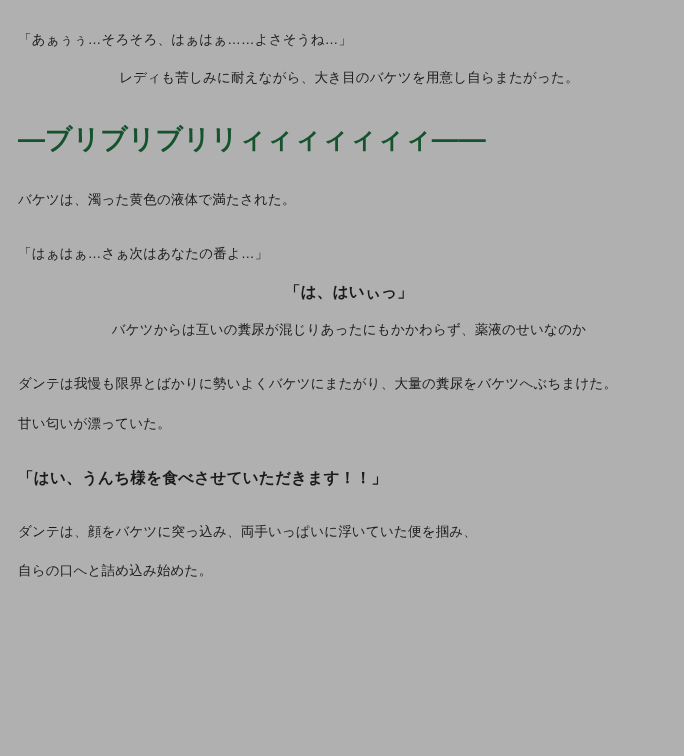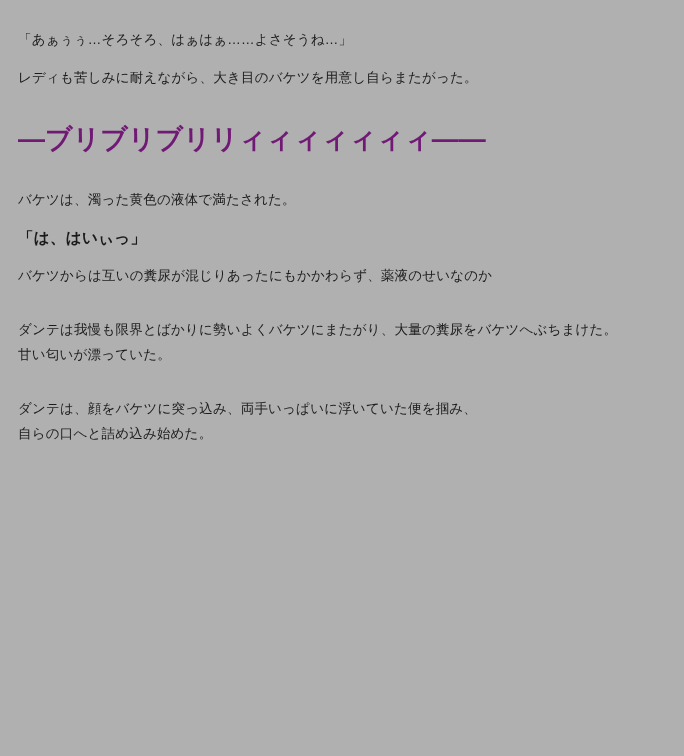--- a/index.html
+++ b/index.html
@@ -21,57 +21,59 @@
     padding: 30px 4px 0 18px;
     position: relative;
   }
   .line {
     font-size: 13.5px;
     line-height: 1.55;
     letter-spacing: 0.2px;
     color: #1c1c1c;
     white-space: pre-wrap;
   }
-  .gap-md { margin-top: 17px; }
-  .gap-sm { margin-top: 4px; }
+  .gap-md { margin-top: 17px; text-align: center; }
+  .gap-sm { margin-top: 19px; }
   .gap-xl { margin-top: 33px; }
   .shout {
     font-size: 27px;
     font-weight: bold;
     letter-spacing: 0px;
     line-height: 1.3;
-    color: #701a75;
+    color: #14532d;
   }
   .big-bold {
     font-size: 15.5px;
     font-weight: bold;
     letter-spacing: 0.3px;
   }
 </style>
 </head>
 <body>
 
 <div class="page">
 
   <div class="line">「あぁぅぅ…そろそろ、はぁはぁ……よさそうね…」</div>
 
   <div class="line gap-md">レディも苦しみに耐えながら、大き目のバケツを用意し自らまたがった。</div>
 
   <div class="shout gap-xl">—ブリブリブリリィィィィィィィ——</div>
 
   <div class="line gap-xl">バケツは、濁った黄色の液体で満たされた。</div>
 
+  <div class="line gap-xl">「はぁはぁ…さぁ次はあなたの番よ…」</div>
 
   <div class="big-bold gap-md">「は、はいぃっ」</div>
 
   <div class="line gap-md">バケツからは互いの糞尿が混じりあったにもかかわらず、薬液のせいなのか</div>
 
   <div class="line gap-xl">ダンテは我慢も限界とばかりに勢いよくバケツにまたがり、大量の糞尿をバケツへぶちまけた。</div>
 
   <div class="line gap-sm">甘い匂いが漂っていた。</div>
 
 
+  <div class="big-bold gap-xl">「はい、うんち様を食べさせていただきます！！」</div>
 
   <div class="line gap-xl">ダンテは、顔をバケツに突っ込み、両手いっぱいに浮いていた便を掴み、</div>
 
   <div class="line gap-sm">自らの口へと詰め込み始めた。</div>
 
 </div>
 
 </body></html>

